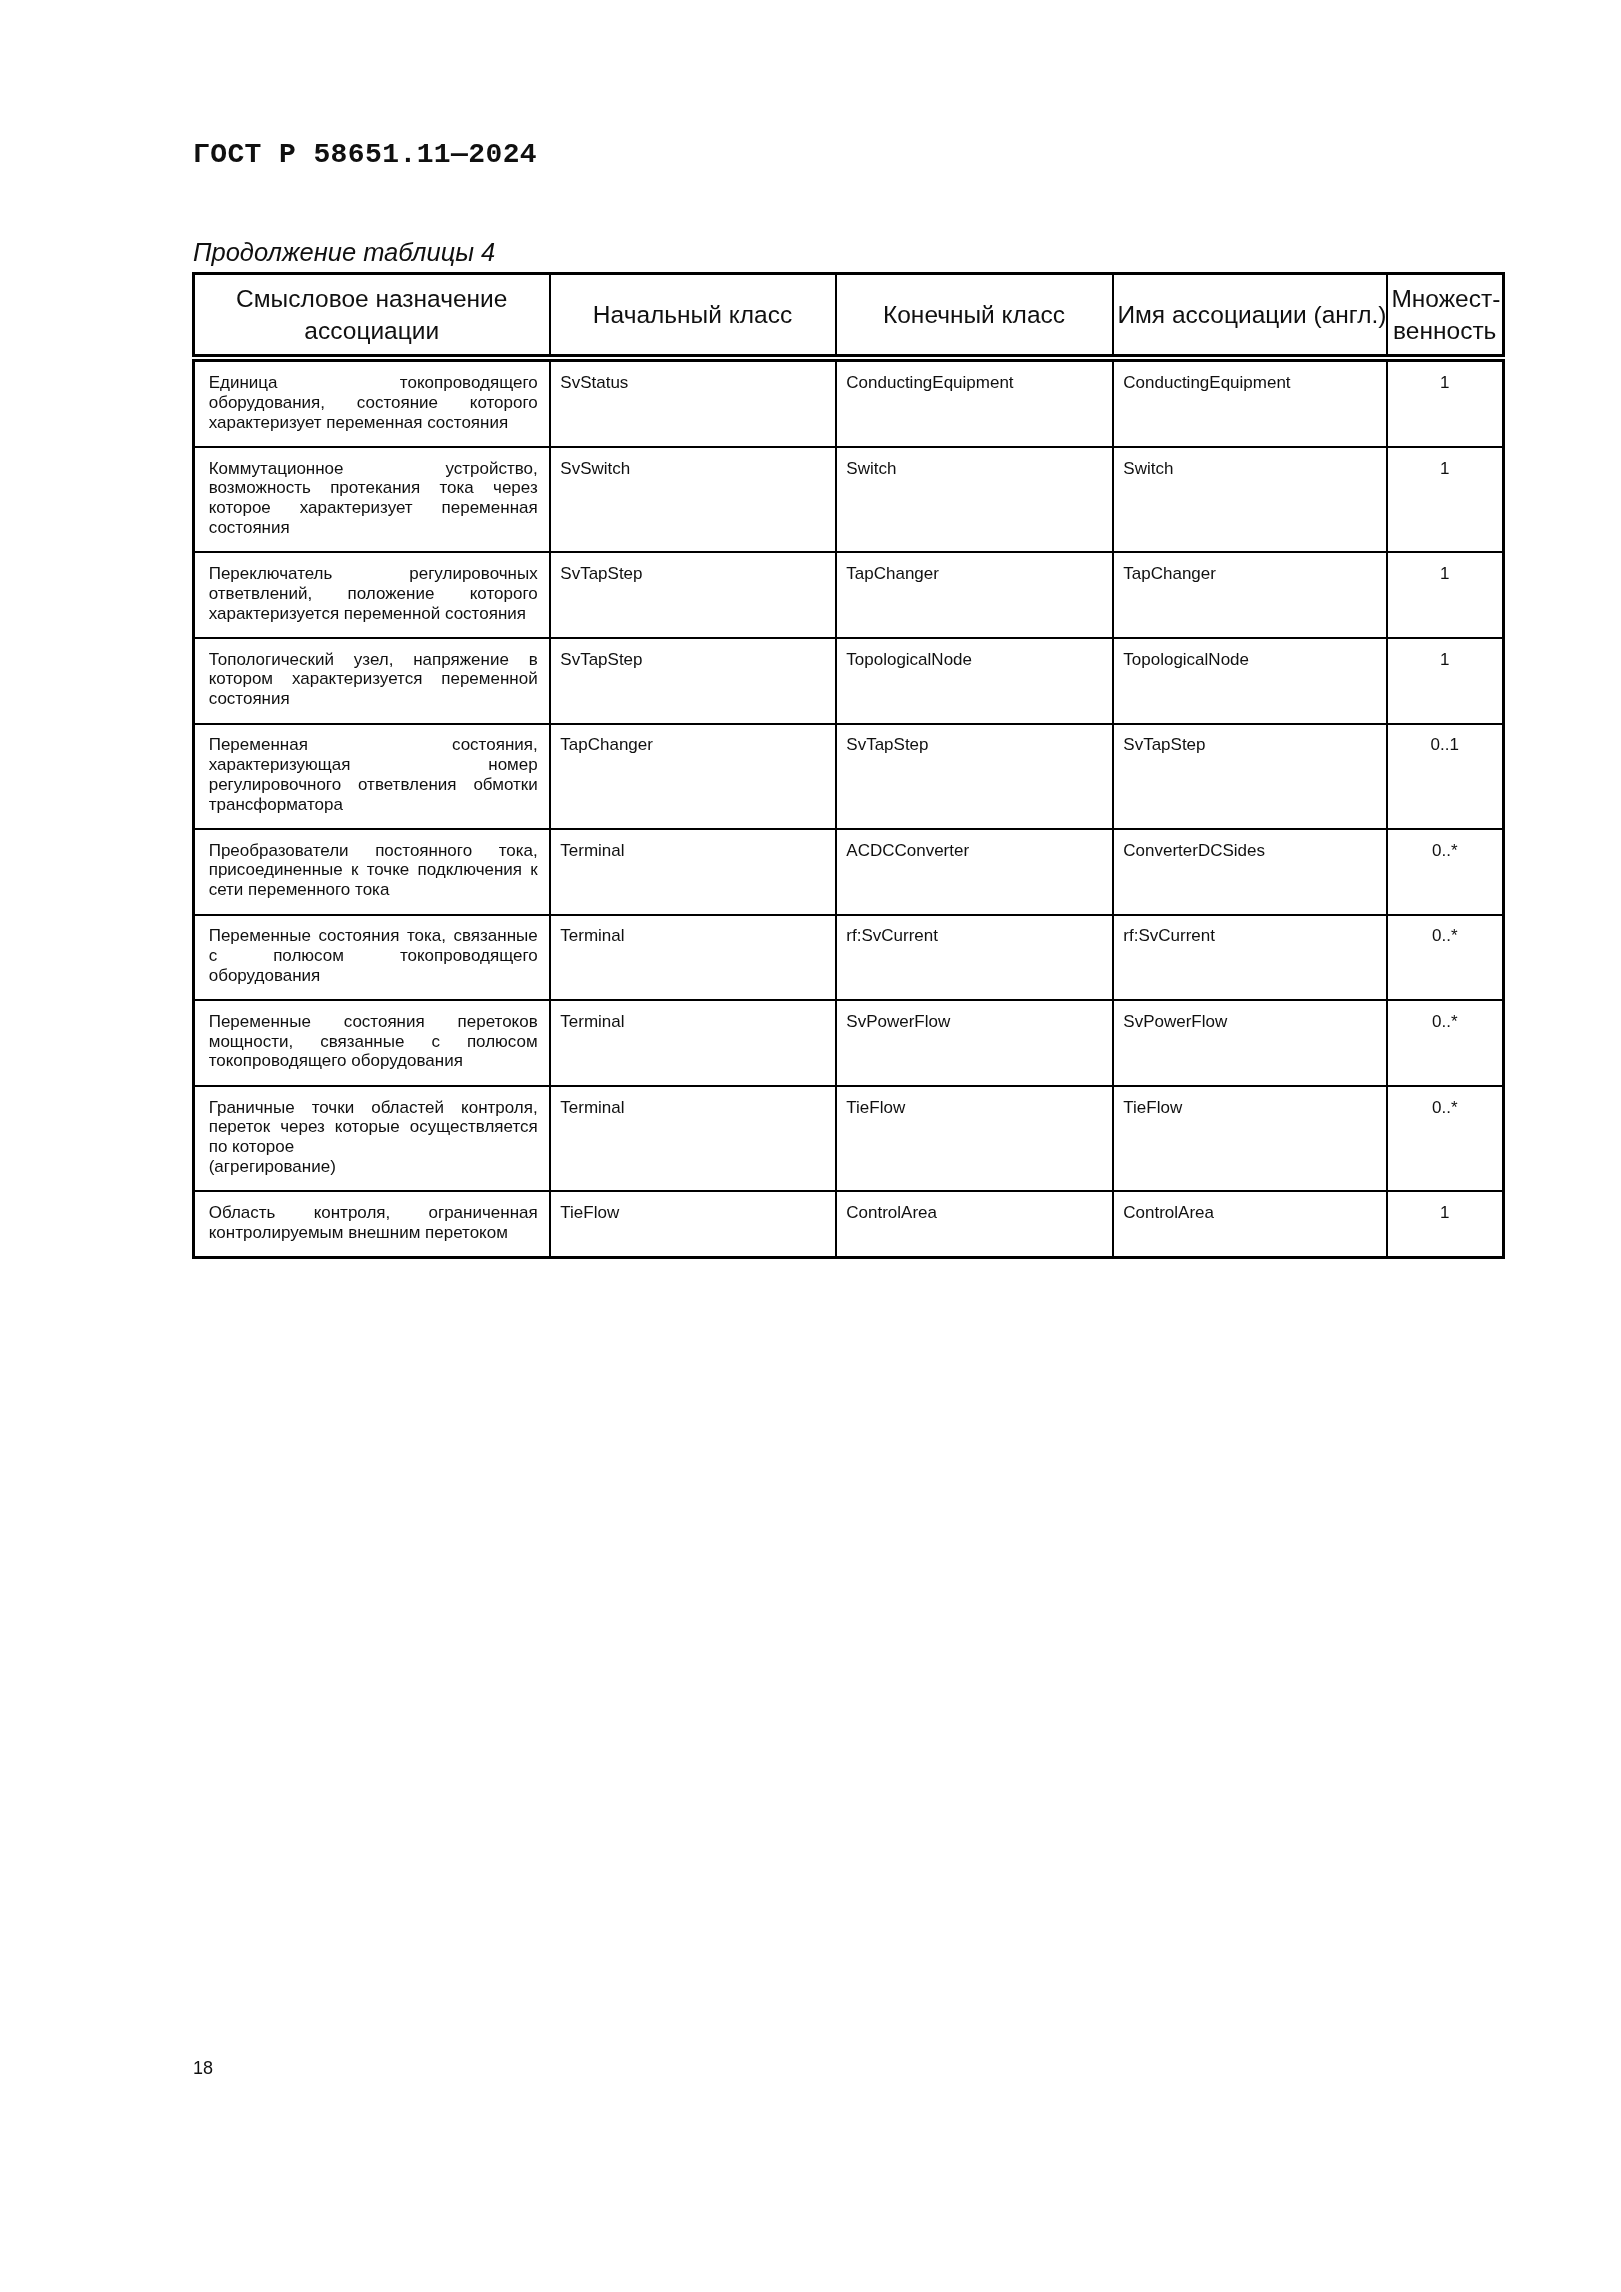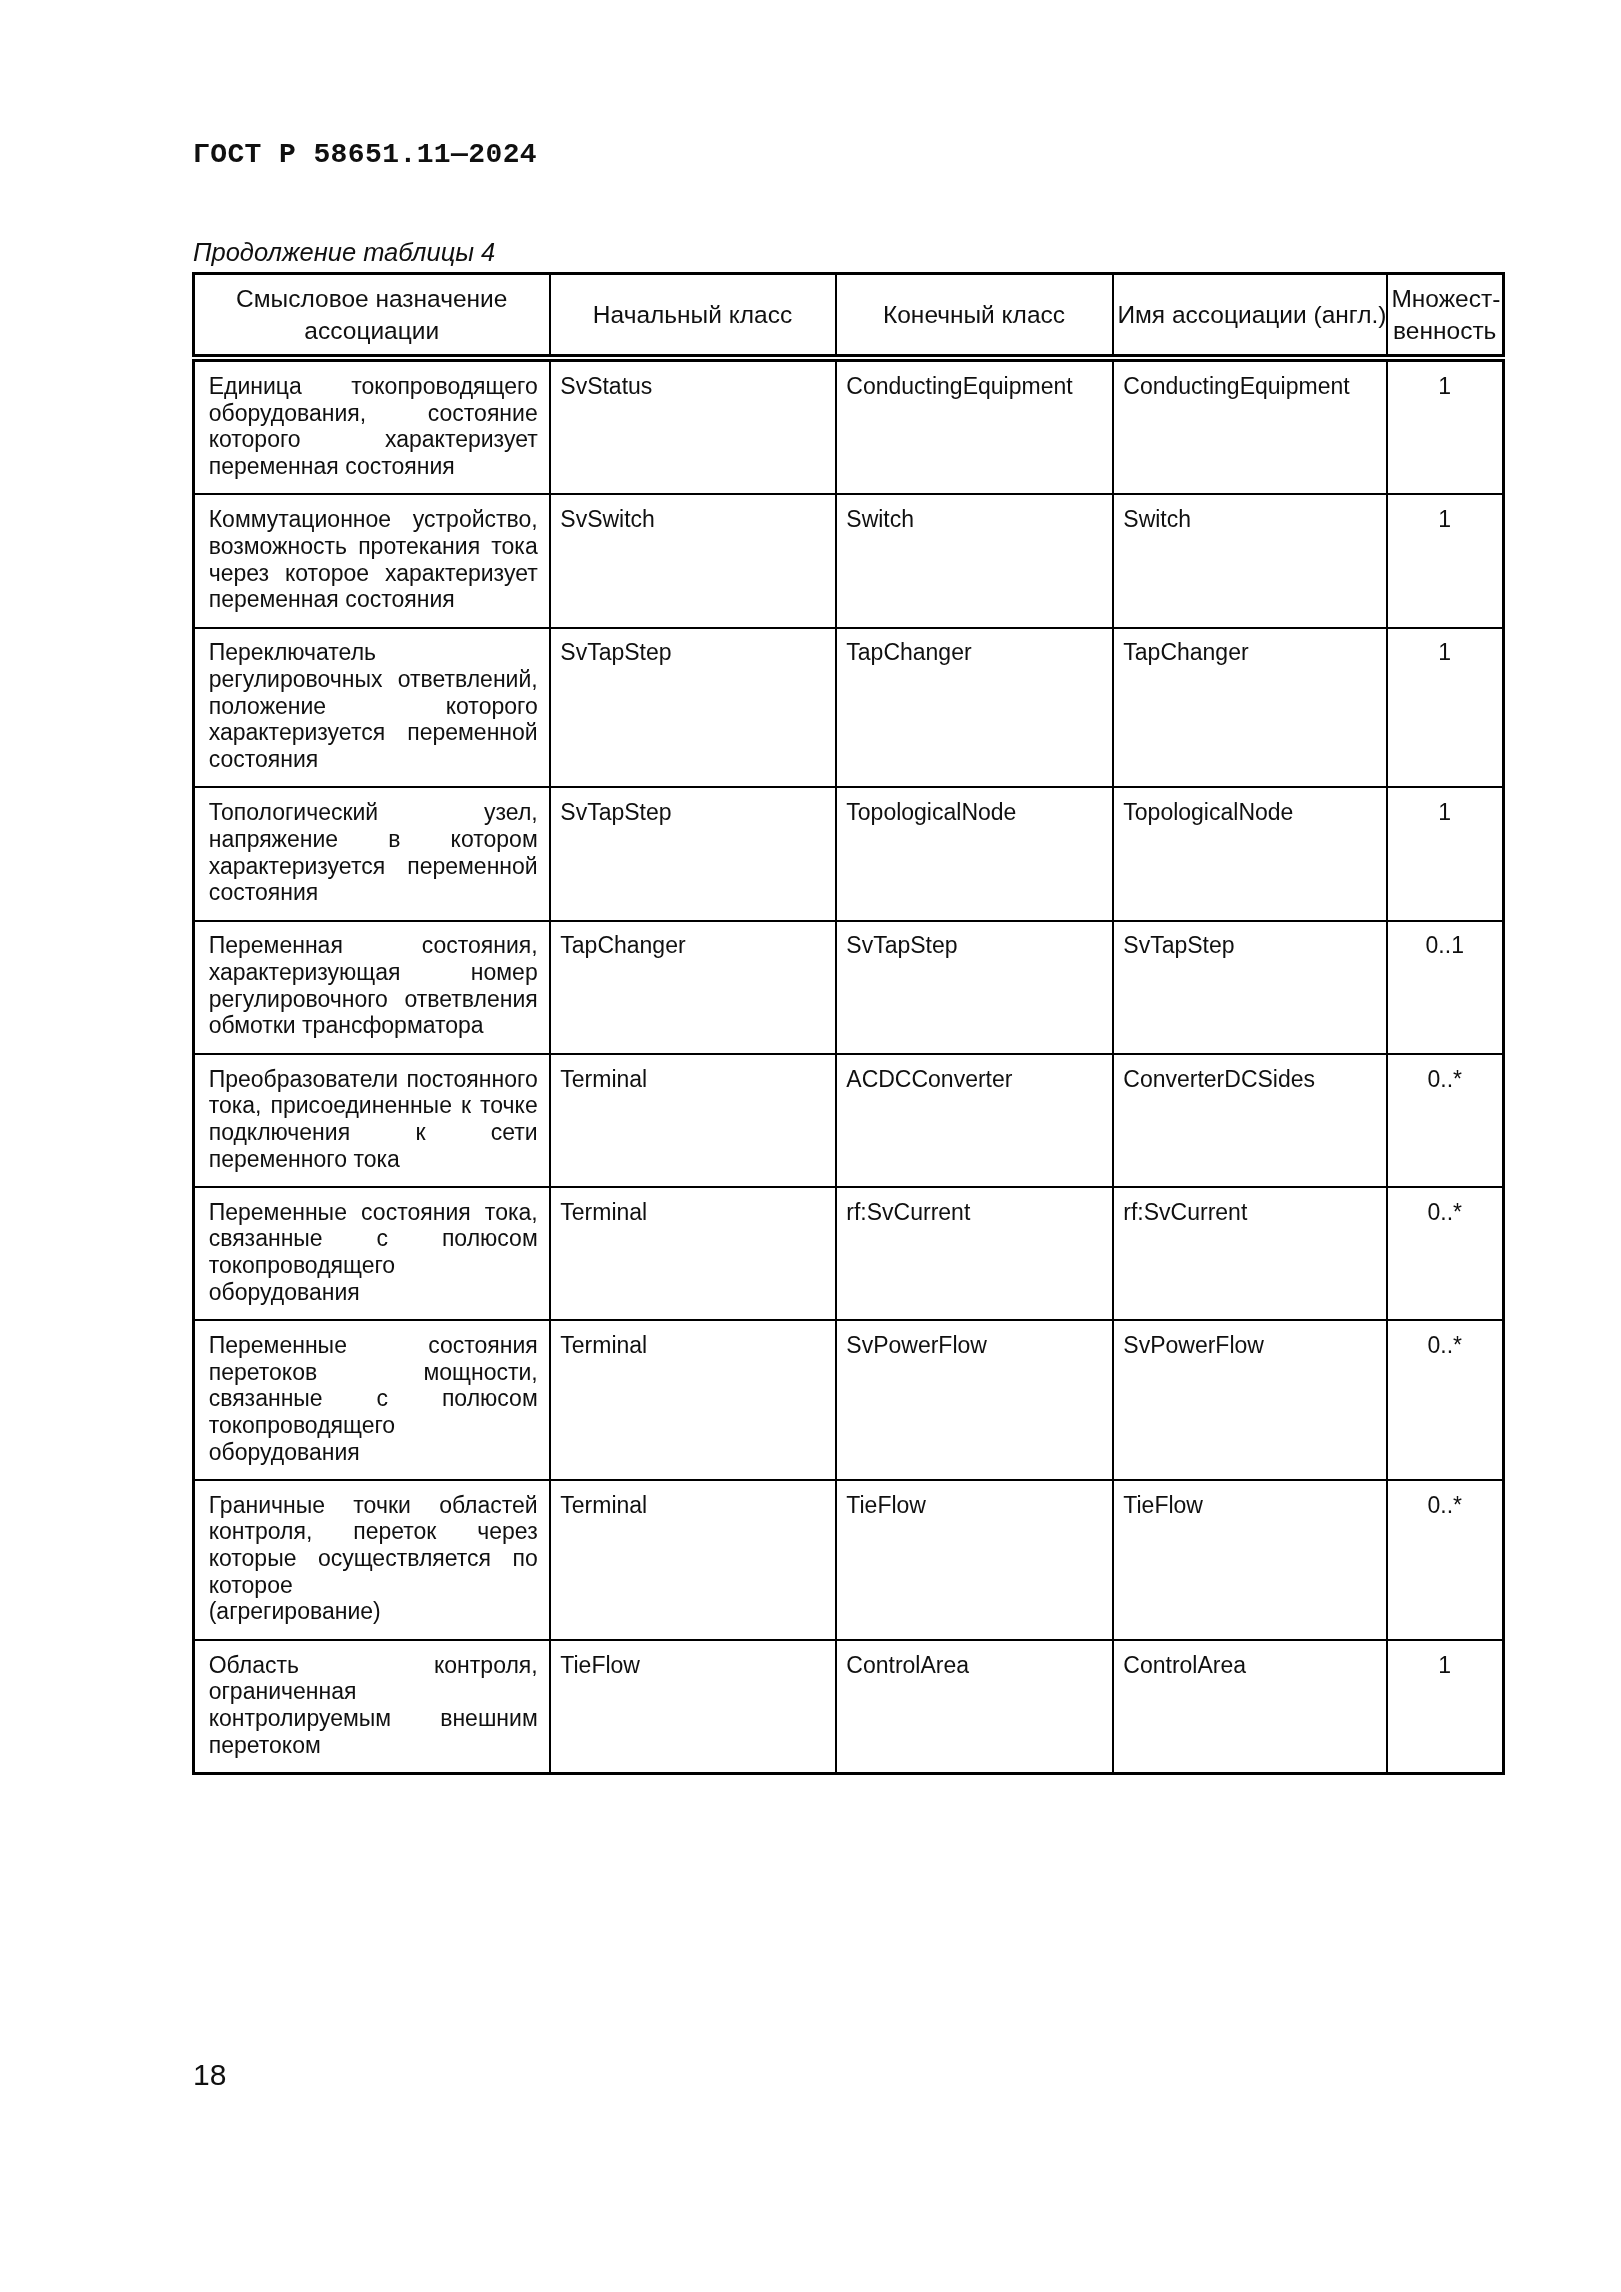--- a/index.html
+++ b/index.html
@@ -43,40 +43,40 @@
     border-bottom: 8.8px double #000;
     font-size: 24.5px;
     font-weight: normal;
     text-align: center;
     vertical-align: middle;
     padding: 7.8px 3.9px;
     line-height: 1.3;
   }
   .gost th.h3 { white-space: nowrap; }
   .gost td {
-    font-size: 23px;
+    font-size: 17px;
     line-height: 1.16;
     vertical-align: top;
     text-align: left;
     padding: 10.8px 9.8px 13.7px 9.8px;
     border-top-width: 2.9px;
     border-bottom-width: 2.9px;
   }
   .gost td.c0 {
     text-align: justify;
     padding-left: 13.7px;
     padding-right: 10.8px;
     white-space: pre-line;
   }
   .gost td.c4 { text-align: center; }
   .page-number {
     position: absolute;
     left: 193px;
     top: 2058px;
-    font-size: 30px;
+    font-size: 18px;
   }
 </style>
 </head>
 <body>
 
 <div class="doc-header">ГОСТ Р 58651.11—2024</div>
 
 <div class="table-caption">Продолжение таблицы 4</div>
 
 <table class="gost">

